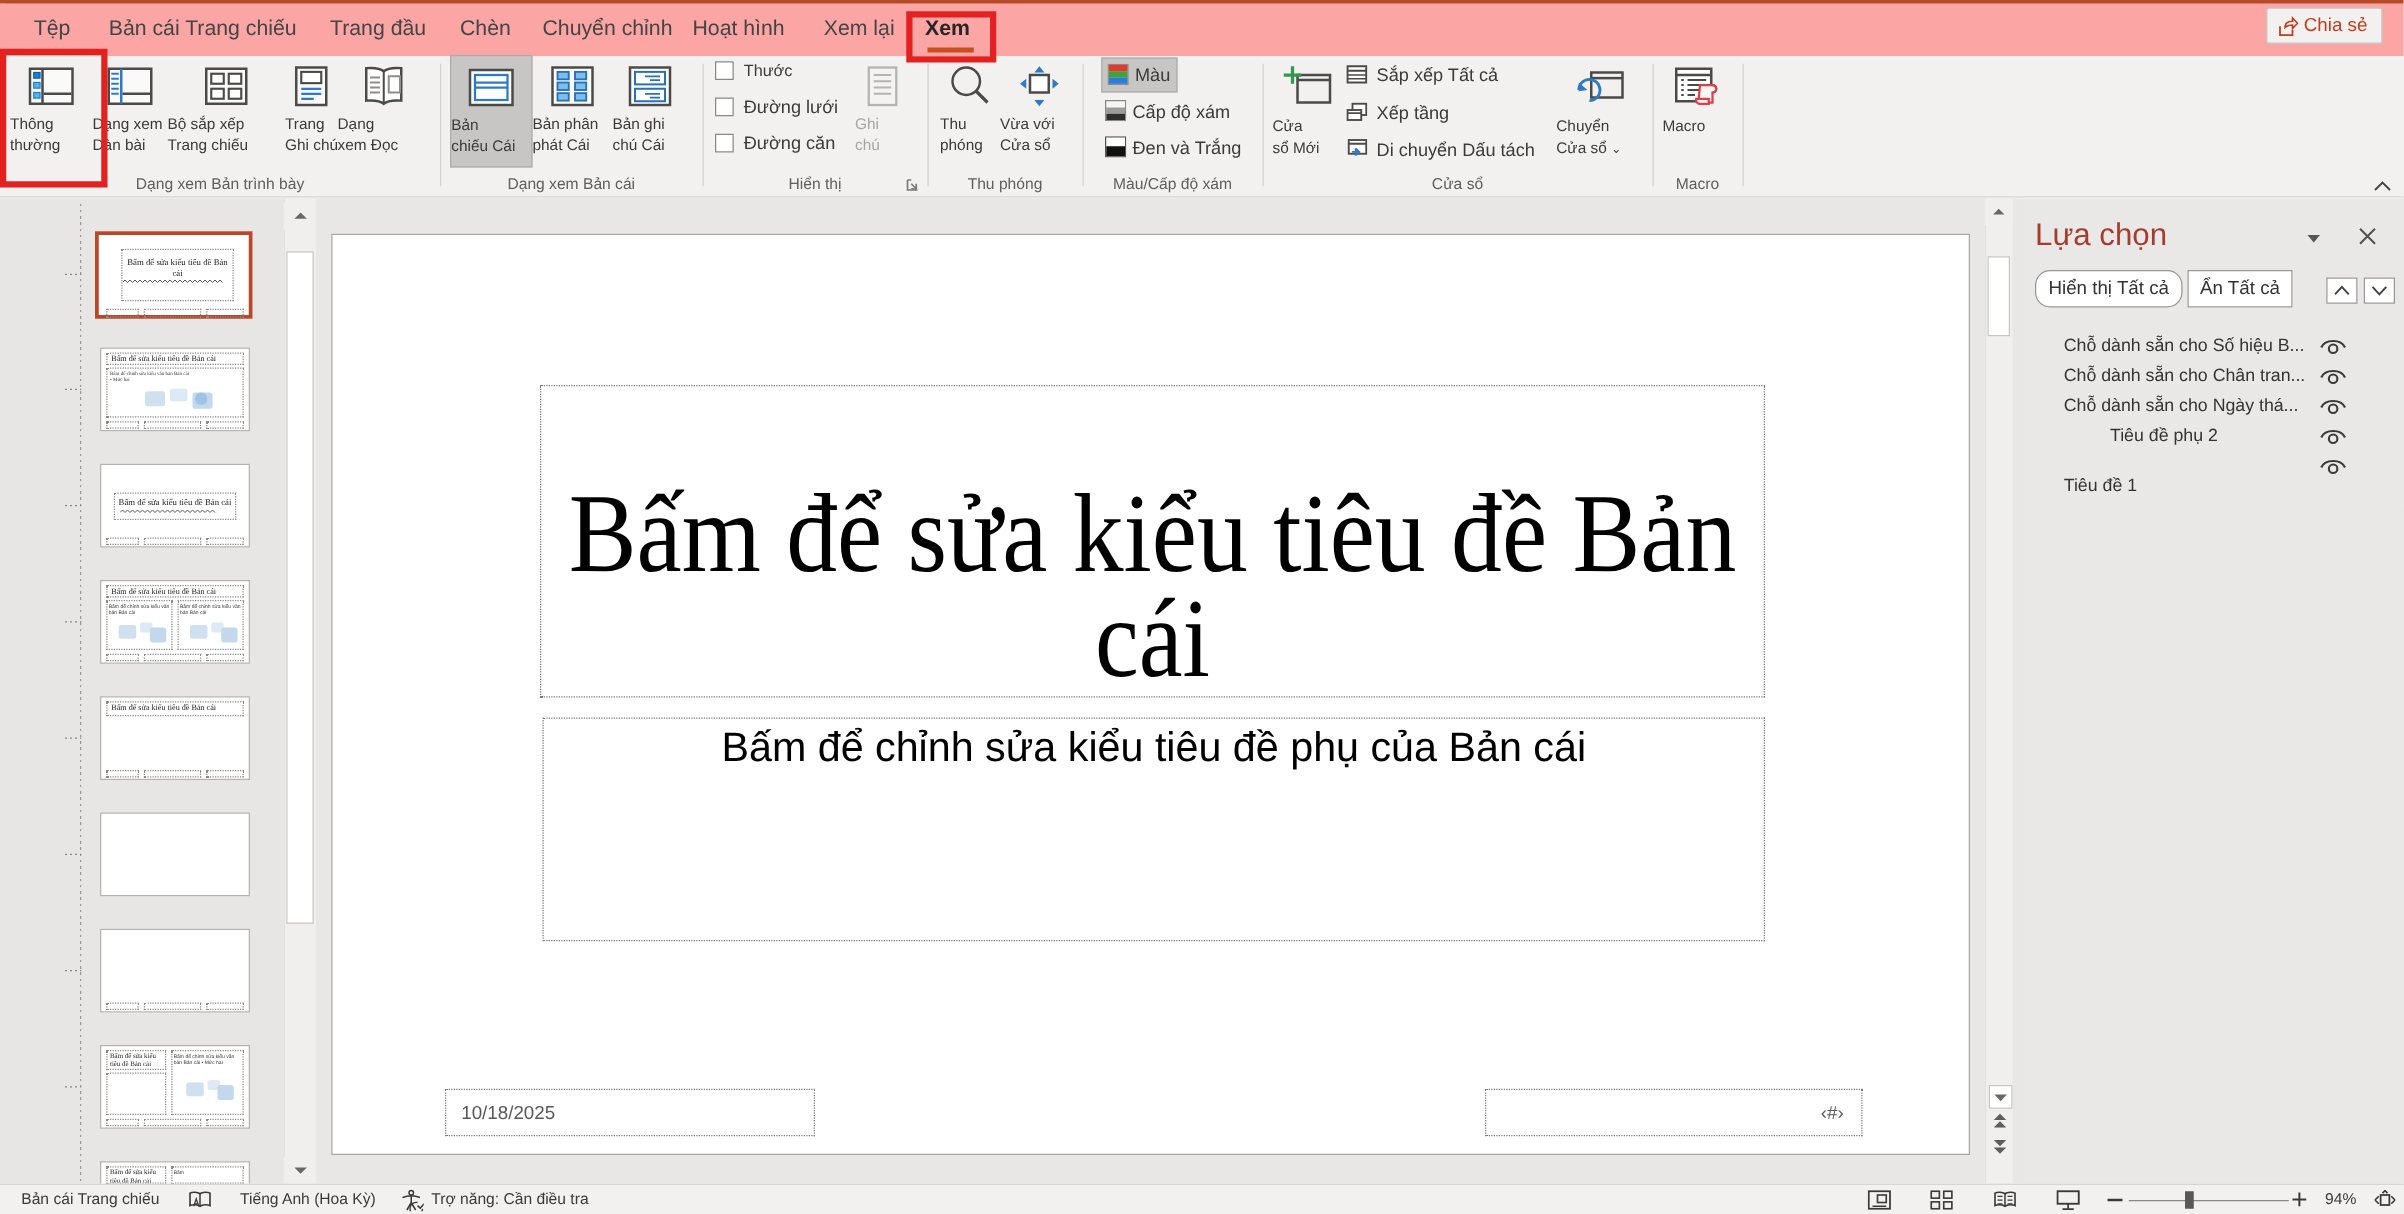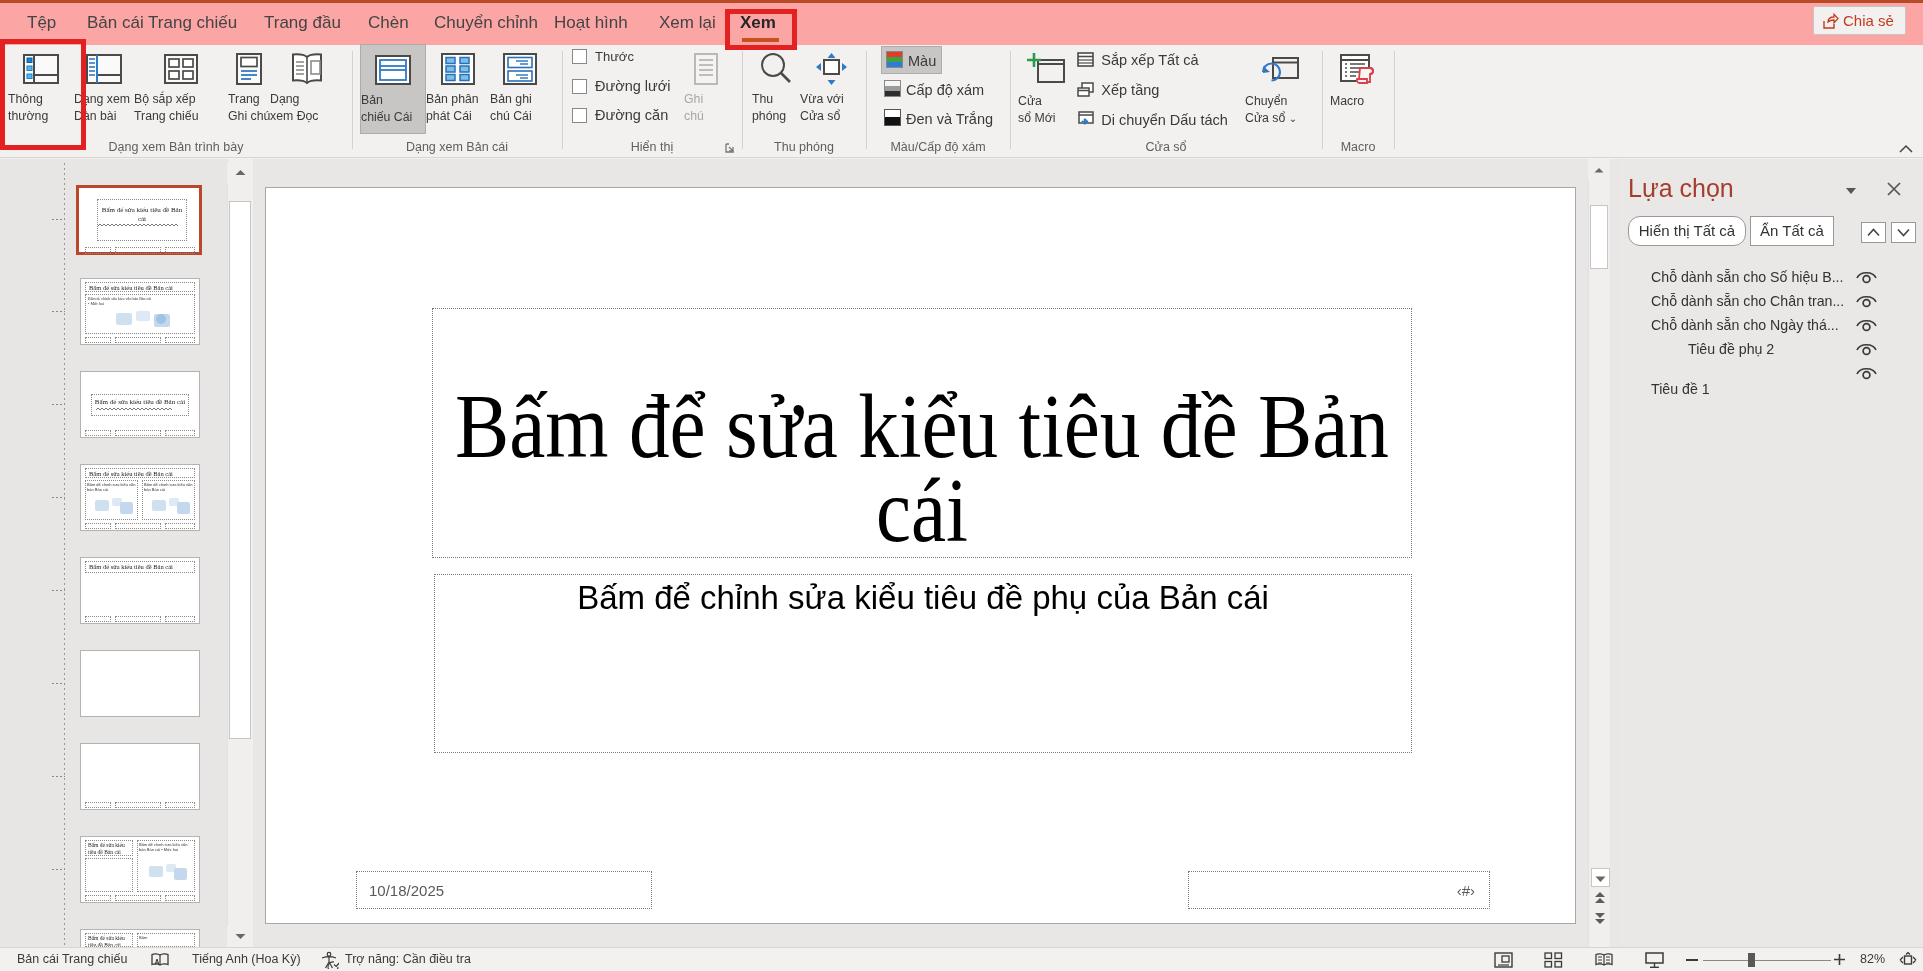--- a/index.html
+++ b/index.html
@@ -587,21 +587,21 @@
         <rect x="1" y="1" width="17" height="10" fill="none" stroke="#3b3a39" stroke-width="1.5"></rect>
         <line x1="9.5" y1="11" x2="9.5" y2="15" stroke="#3b3a39" stroke-width="1.4"></line>
         <line x1="5" y1="15.3" x2="14" y2="15.3" stroke="#3b3a39" stroke-width="1.4"></line>
       </svg>
     <div class="abs" style="left:1686px;top:11px;width:12px;height:1.6px;background:#3b3a39;"></div>
     <div class="abs" style="left:1703px;top:11.5px;width:128px;height:1px;background:#8a8886;"></div>
     <div class="abs" style="left:1748px;top:5px;width:7px;height:14px;background:#5a5856;"></div>
     <div class="abs" style="left:1833px;top:5px;width:13px;height:13px;"><svg width="13" height="13" viewBox="0 0 13 13">
           <path d="M6.5 1 v11 M1 6.5 h11" stroke="#3b3a39" stroke-width="1.6"></path>
         </svg></div>
-    <span class="sitem" style="left:1860px;">82%</span>
+    <span class="sitem" style="left:1860px;">94%</span>
     <svg class="abs" style="left:1899px;top:4px;" width="18" height="16" viewBox="0 0 18 16">
         <path d="M1 8 l3-3 m-3 3 l3 3 m10-6 l3 3 m0 0 l-3 3" fill="none" stroke="#3b3a39" stroke-width="1.3"></path>
         <rect x="5.5" y="4" width="7" height="8" fill="none" stroke="#3b3a39" stroke-width="1.4"></rect>
         <path d="M9 1.5 l0 0" stroke="#3b3a39"></path>
         <path d="M7 2.5 l2-2 2 2" fill="none" stroke="#3b3a39" stroke-width="1.3"></path>
       </svg>
   </div>
 </div>
 
 </body></html>

